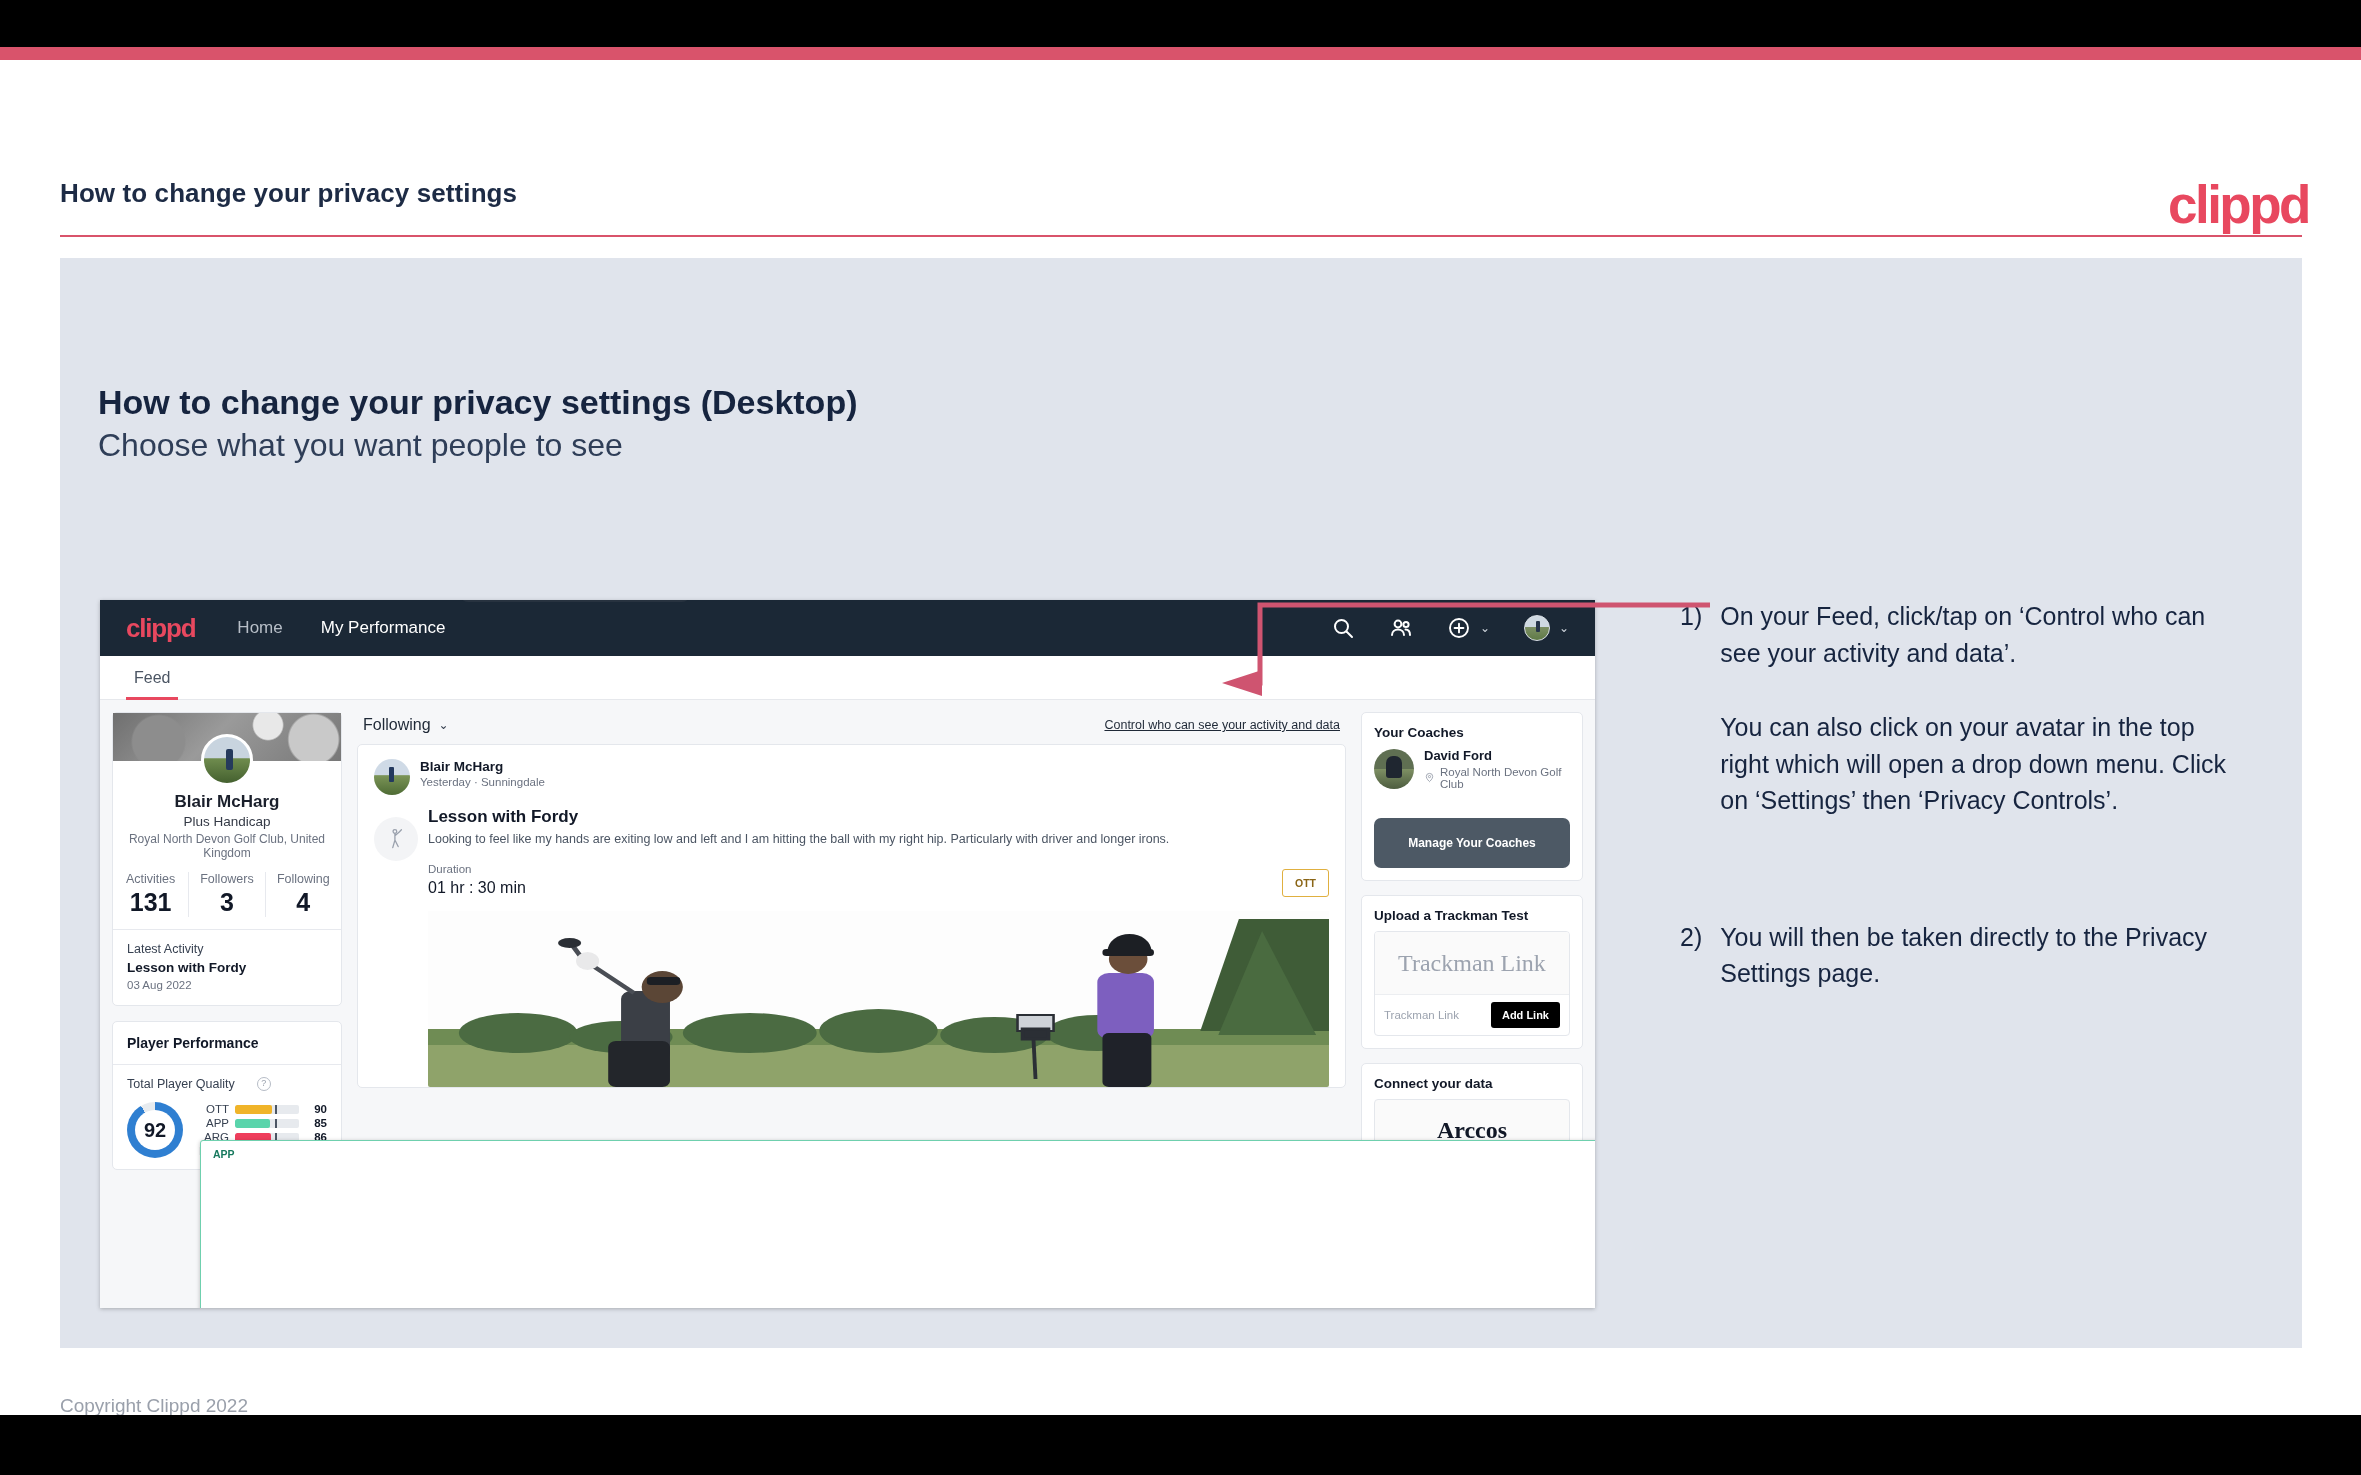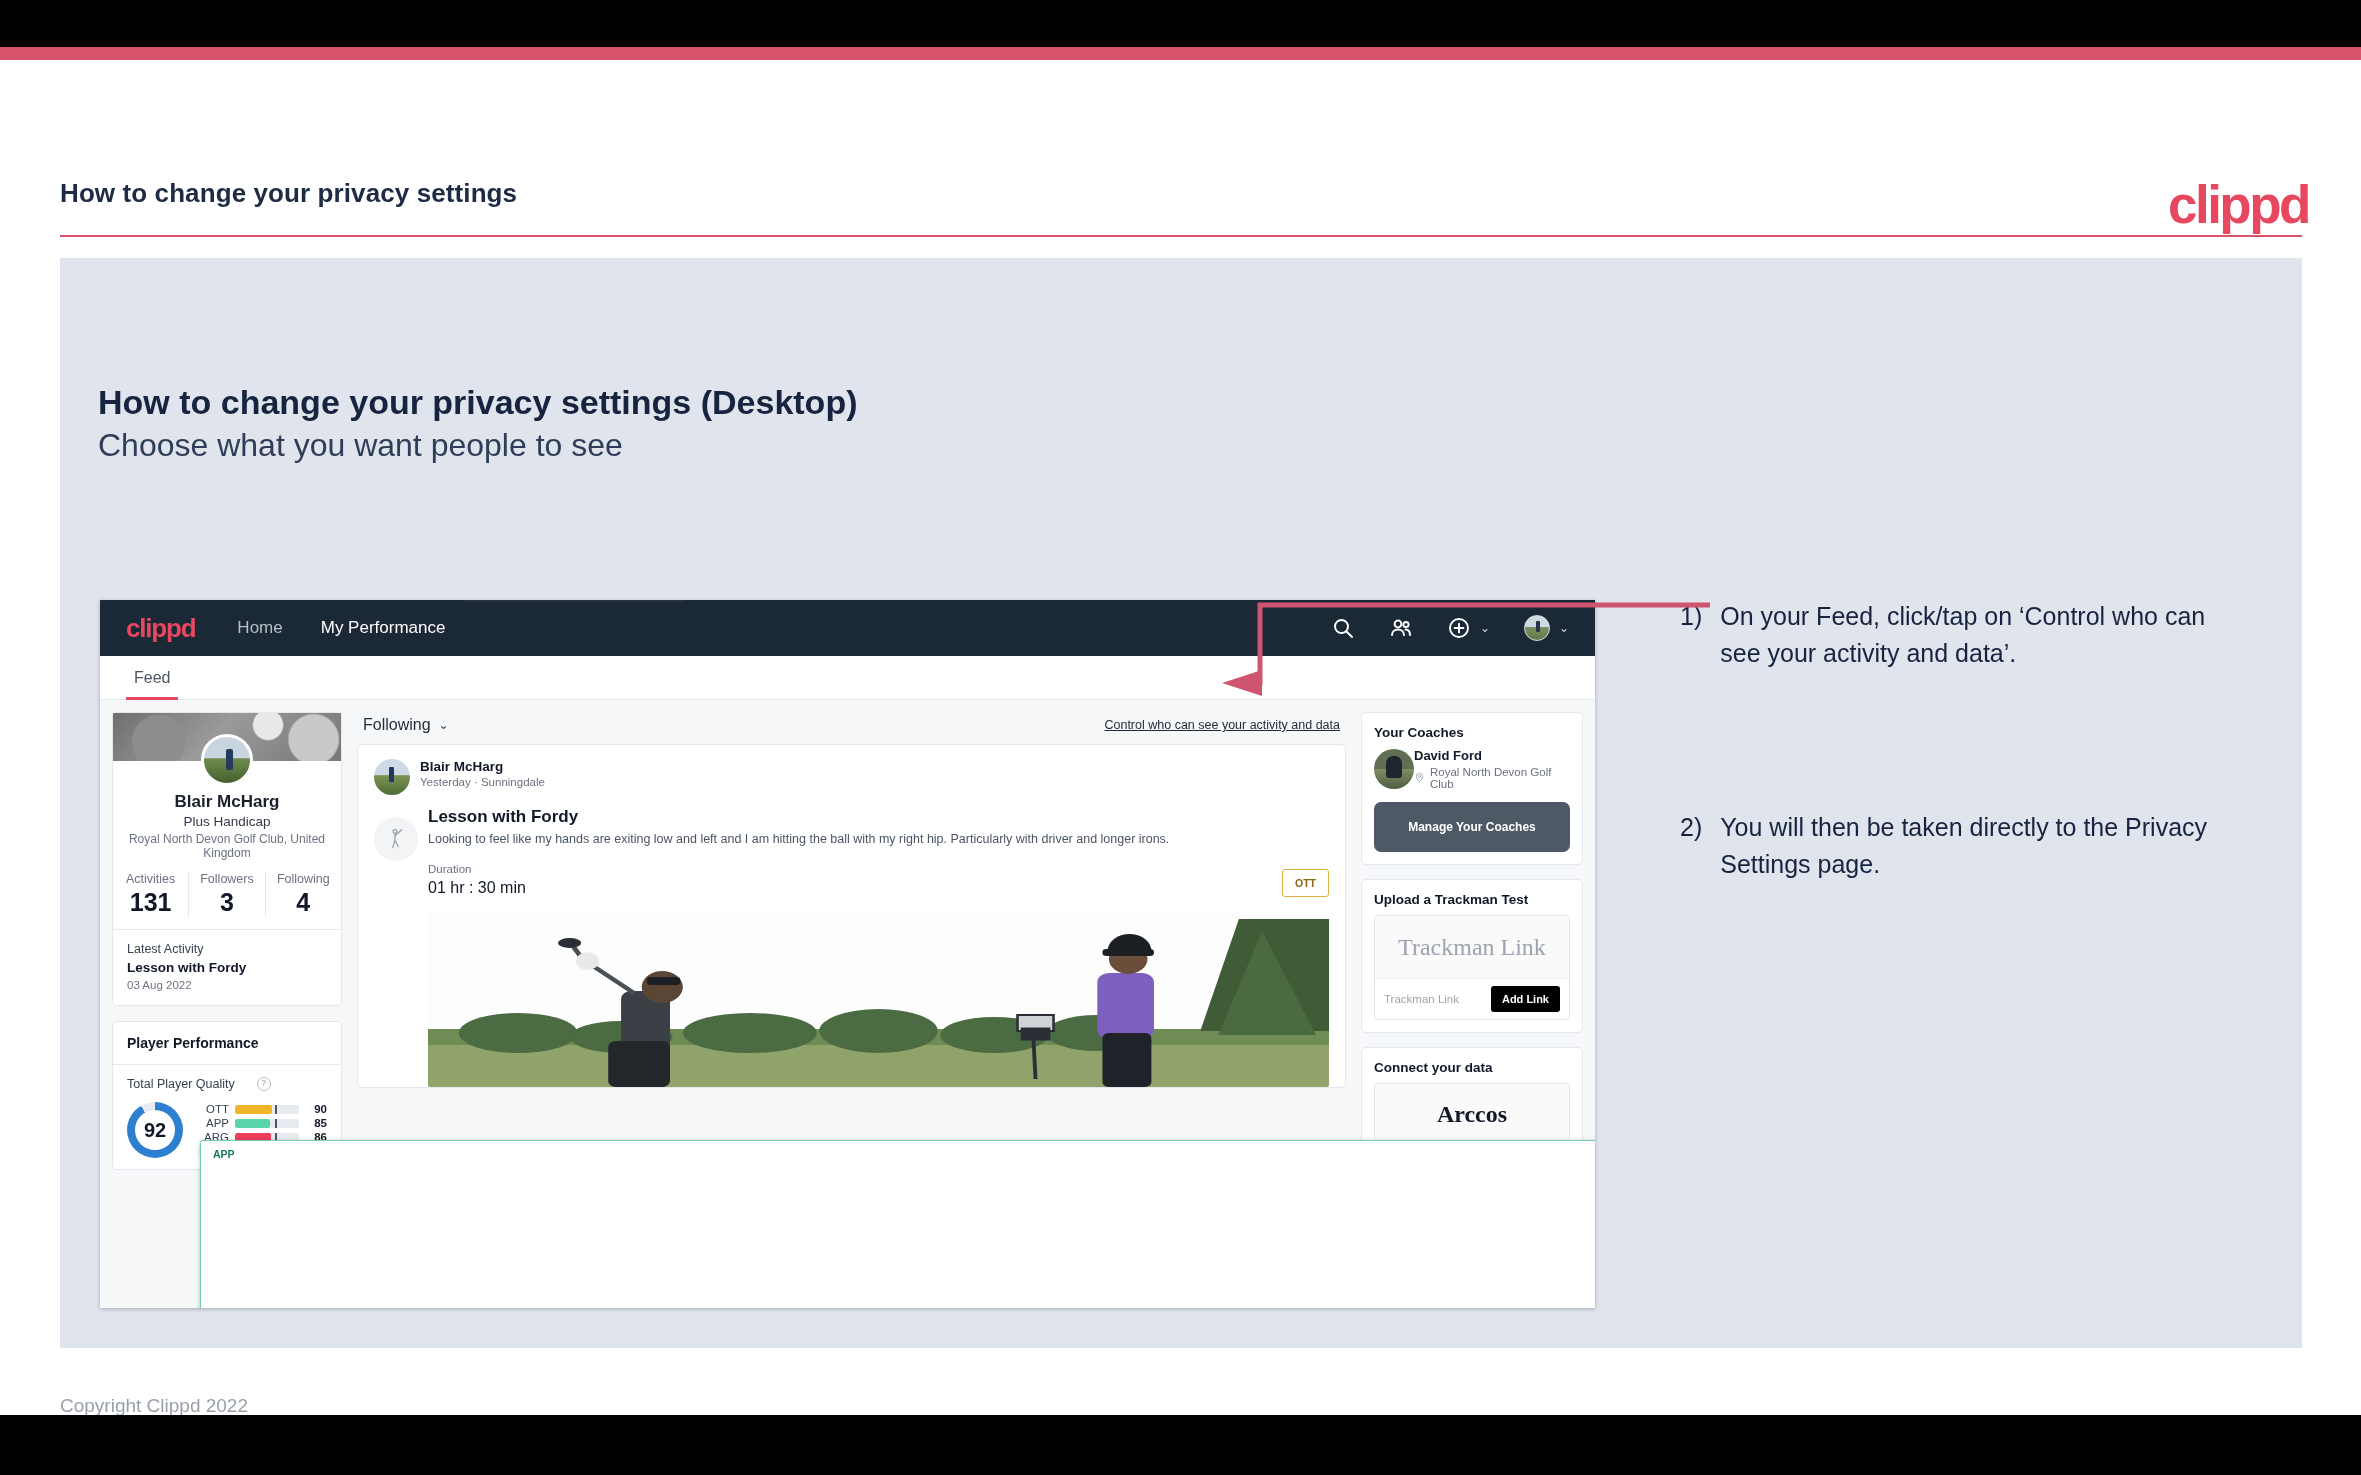--- a/index.html
+++ b/index.html
@@ -177,21 +177,21 @@
   .dur-val { font-size:16px; color:#111827; margin-top:4px; }
   .chips { display:flex; gap:8px; }
   .chip { font-size:10.5px; font-weight:700; padding:7px 12px; border-radius:3px; background:#fff; }
   .chip.ott { color:#8a6516; border:1px solid #e0b040; }
   .chip.app { color:#17795e; border:1px solid #6fd0ae; }
   .post-photo { margin-top:14px; height:176px; border-radius:2px; overflow:hidden; position:relative;
                 background:#fbfbfb; }
 
   
   .rc-head { padding:12px 12px 8px; font-size:13.5px; font-weight:700; color:#111827; }
-  .coach-row { display:flex; align-items:center; padding:0 12px 12px; }
+  .coach-row { display:flex; gap:10px; align-items:center; padding:0 12px 28px; }
   .coach-av { width:40px; height:40px; border-radius:50%; flex:0 0 40px;
     background: linear-gradient(180deg,#5f6f52 0 50%, #7d8f63 51%, #4d5c3f 100%); position:relative; overflow:hidden;}
   .coach-av::after{content:""; position:absolute; left:12px; top:7px; width:16px; height:22px; background:#1f2630; border-radius:7px 7px 3px 3px;}
   .coach-name { font-size:13px; font-weight:700; color:#111827; }
   .coach-club { font-size:11.5px; color:#6b7280; margin-top:3px; display:flex; align-items:center; gap:5px;}
   .btn-dark { display:block; margin:0 12px 12px; background:#4d5965; color:#fff;
               text-align:center; font-size:12px; font-weight:700; padding:18px 0; border-radius:7px; }
 
   .tm-box { margin:0 12px 12px; border:1px solid #e4e7ec; border-radius:4px; overflow:hidden;}
   .tm-logo { height:62px; background:#fafafa; display:flex; align-items:center; justify-content:center;
@@ -482,20 +482,21 @@
 
       </div>
     </div>
 
     <div class="steps">
       <div class="step">
         <div class="step-num">1)</div>
         <div>
           <div class="step-text">On your Feed, click/tap on ‘Control who can see your activity and data’.</div>
           <div class="step-gap"></div>
+          <div class="step-text">You can also click on your avatar in the top right which will open a drop down menu. Click on ‘Settings’ then ‘Privacy Controls’.</div>
         </div>
       </div>
       <div class="step step2">
         <div class="step-num">2)</div>
         <div>
           <div class="step-text">You will then be taken directly to the Privacy Settings page.</div>
         </div>
       </div>
     </div>
 

